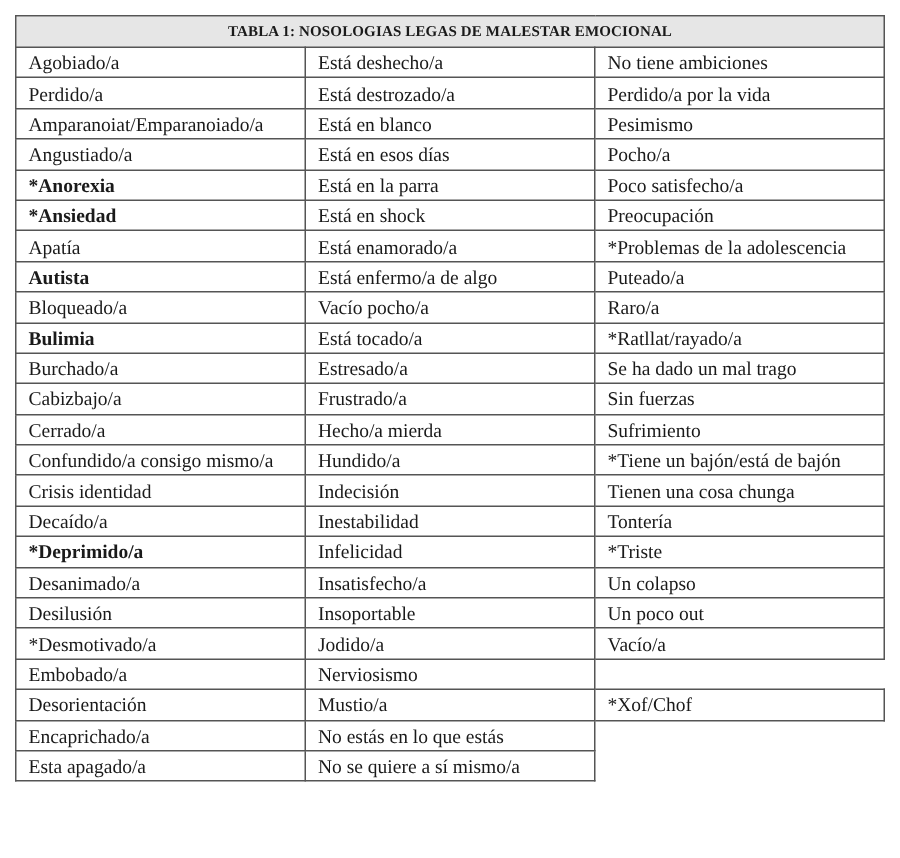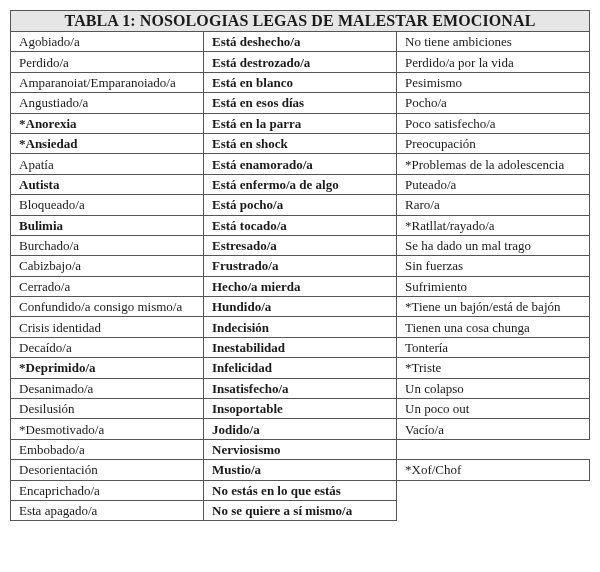--- a/index.html
+++ b/index.html
@@ -21,41 +21,41 @@
       width: 580px;
     }
     table {
       border-collapse: collapse;
       width: 580px;
       table-layout: fixed;
     }
     th.title-cell {
       background: #e6e6e6;
       font-weight: bold;
-      font-size: 16px;
+      font-size: 10px;
       height: 20px;
       padding: 0;
       text-align: center;
       border: 1.5px solid #555;
       letter-spacing: 0.1px;
     }
     td {
       border: 1px solid #555;
       font-size: 13px;
       height: 19.4px;
       padding: 0 0 0 8px;
       white-space: nowrap;
       overflow: hidden;
       line-height: 19px;
     }
     td.empty {
       border: none;
     }
     td.c1 { width: 201px; }
-    td.c2 { width: 159px; font-weight: bold; }
+    td.c2 { width: 159px; }
     td.c3 { width: 210px; }
     .bold { font-weight: bold; }
   </style>
 </head>
 <body>
 
 <div class="table-wrap">
   <table>
     <thead>
       <tr>
@@ -98,21 +98,21 @@
           <td class="c2">Está enamorado/a</td>
           <td class="c3">*Problemas de la adolescencia</td>
         </tr>
         <tr>
           <td class="c1 bold">Autista</td>
           <td class="c2">Está enfermo/a de algo</td>
           <td class="c3">Puteado/a</td>
         </tr>
         <tr>
           <td class="c1">Bloqueado/a</td>
-          <td class="c2">Está pocho/a</td>
+          <td class="c2">Vacío pocho/a</td>
           <td class="c3">Raro/a</td>
         </tr>
         <tr>
           <td class="c1 bold">Bulimia</td>
           <td class="c2">Está tocado/a</td>
           <td class="c3">*Ratllat/rayado/a</td>
         </tr>
         <tr>
           <td class="c1">Burchado/a</td>
           <td class="c2">Estresado/a</td>

